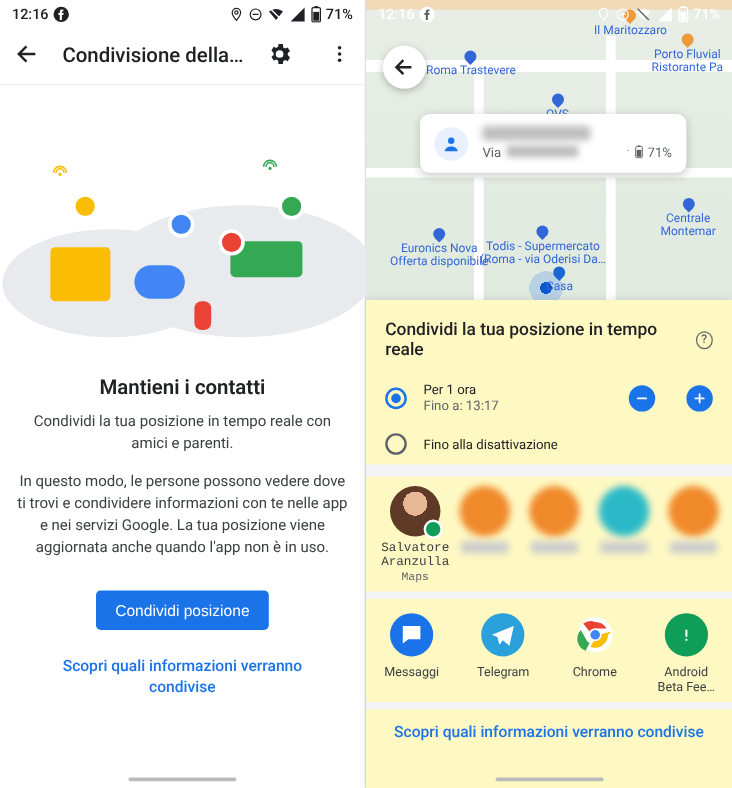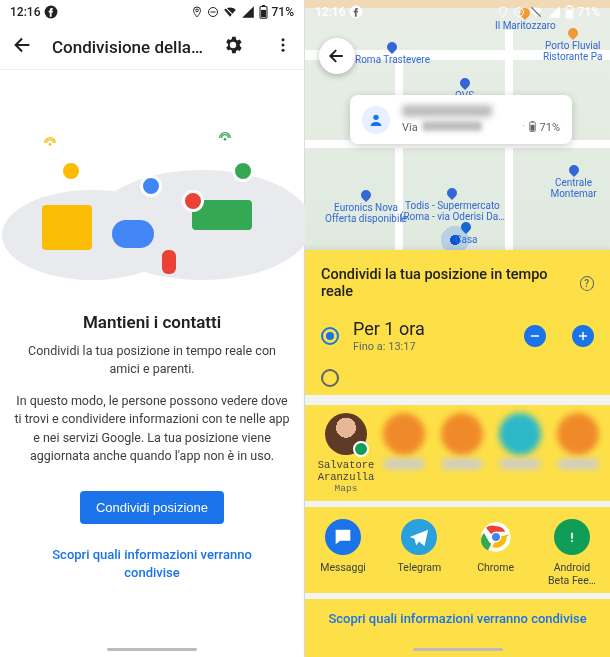--- a/index.html
+++ b/index.html
@@ -82,32 +82,32 @@
     border-radius:8px; box-shadow:0 2px 8px rgba(0,0,0,.2);
     padding:10px 12px; display:flex; align-items:center; gap:12px;
   }
   .avatar-sm { width:28px; height:28px; border-radius:50%; background:#e8f0fe; display:flex; align-items:center; justify-content:center; }
   .avatar-sm svg { fill:#1a73e8; }
   .r-card .meta { flex:1; min-width:0; }
   .r-card .name { height:12px; width:90px; background:#bdbdbd; filter: blur(3px); border-radius:3px; margin-bottom:4px; }
   .r-card .addr { font-size:11px; color:#5f6368; display:flex; gap:4px; }
   .r-card .addr .blur { display:inline-block; width:60px; height:10px; background:#bdbdbd; filter: blur(2.5px); border-radius:3px; }
 
-  .sheet { position:absolute; top:250px; left:0; right:0; bottom:0; background:#fde047;
+  .sheet { position:absolute; top:250px; left:0; right:0; bottom:0; background:#fef9c3;
     box-shadow: 0 -2px 6px rgba(0,0,0,.08); }
   .sheet-title { padding:16px 16px 10px; font-size:14.5px; font-weight:500; display:flex; align-items:center; gap:8px; }
   .sheet-title .q { width:15px; height:15px; border:1.5px solid #5f6368; border-radius:50%; font-size:10px; color:#5f6368; display:inline-flex; align-items:center; justify-content:center;}
 
   .opt-row { display:flex; align-items:center; padding:8px 16px; gap:14px; }
   .radio { width:18px; height:18px; border-radius:50%; flex-shrink:0; }
   .radio.sel { border:2px solid #1a73e8; position:relative; }
   .radio.sel:after { content:""; position:absolute; inset:3px; background:#1a73e8; border-radius:50%; }
   .radio.unsel { border:2px solid #5f6368; }
   .opt-text { flex:1; }
-  .opt-text .t { font-size:18px; }
+  .opt-text .t { font-size:11px; }
   .opt-text .s { font-size:11px; color:#5f6368; margin-top:1px; }
   .circle-btn { width:22px; height:22px; border-radius:50%; display:inline-flex; align-items:center; justify-content:center; color:#fff; font-size:16px; font-weight:bold; line-height:1; }
   .circle-btn.minus { background:#1a73e8; margin-right:12px;}
   .circle-btn.plus { background:#1a73e8; }
 
   .sep { height:10px; background:#f1f3f4; }
 
   .contacts { display:flex; padding:8px 0 6px 12px; gap:0; overflow:hidden;font-family:Liberation Mono, monospace; }
   .contact { width:58px; text-align:center; font-size:10.5px; color:#3c4043; line-height:1.15; }
   .contact .av { width:42px; height:42px; border-radius:50%; margin:0 auto 4px; position:relative; }
@@ -307,20 +307,23 @@
       </div>
       <div class="circle-btn plus">
         <svg width="12" height="12" viewBox="0 0 24 24">
             <path d="M12 5v14M5 12h14" stroke="#fff" stroke-width="3" stroke-linecap="round"></path>
           </svg>
       </div>
     </div>
 
     <div class="opt-row">
       <div class="radio unsel"></div>
+      <div class="opt-text">
+        <div class="t">Fino alla disattivazione</div>
+      </div>
     </div>
 
     <div class="sep"></div>
 
     <div class="contacts" id="contacts">
         <div class="contact">
           <div class="av person">
             <div class="badge"></div>
           </div>
           <div>Salvatore Aranzulla</div>

